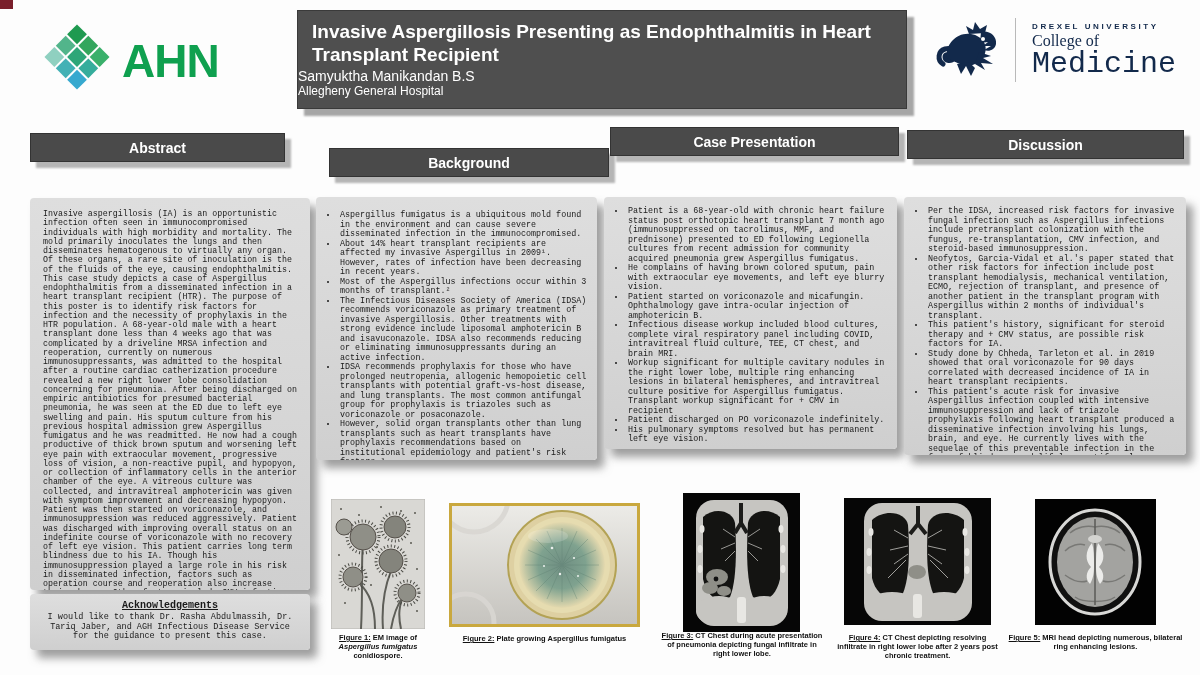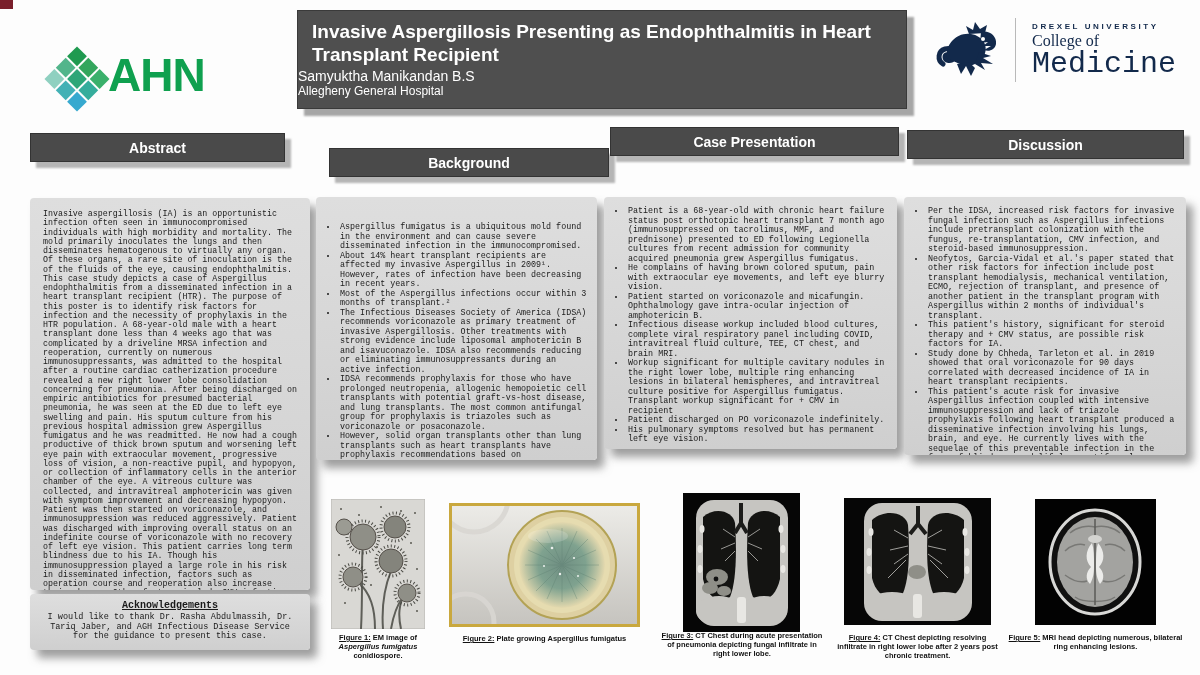--- a/index.html
+++ b/index.html
@@ -9,21 +9,21 @@
 
   
   .title-bar{position:absolute;left:297px;top:10px;width:608px;height:97px;background:#4f4f4f;
              border:1px solid #3a3a3a;box-shadow:7px 7px 2px #a6a6a6;color:#fff;text-align:left;
              display:flex;flex-direction:column;justify-content:center;}
   .title-main{font-size:19px;font-weight:bold;line-height:1.2;padding:0 14px;}
   .title-author{font-size:14px;margin-top:2px;}
   .title-affil{font-size:12px;}
 
   
-  .ahn-logo{position:absolute;left:46px;top:26px;display:flex;align-items:flex-start;margin-top:22px;}
+  .ahn-logo{position:absolute;left:46px;top:26px;display:flex;align-items:flex-end;gap:14px;}
   .ahn-diamond{width:46px;height:46px;transform:rotate(45deg);display:grid;
                grid-template-columns:repeat(3,1fr);grid-template-rows:repeat(3,1fr);gap:2px;margin:8px;}
   .ahn-diamond span{display:block;}
   .sq1{background:#1f9a50;} .sq2{background:#33a65d;} .sq3{background:#3ab06b;}
   .sq4{background:#52b58b;} .sq5{background:#2da678;} .sq6{background:#35ad9c;}
   .sq7{background:#8fd0c0;} .sq8{background:#42b1b5;} .sq9{background:#37a9cf;}
   .ahn-text{font-size:46px;font-weight:bold;color:#0fa04f;letter-spacing:-1px;}
 
   
   .drexel{position:absolute;left:933px;top:18px;display:flex;align-items:center;gap:16px;}
@@ -40,21 +40,21 @@
   .hdr-abstract{left:30px;top:133px;width:253px;}
   .hdr-background{left:317px;top:148px;width:278px;margin-left:12px;}
   .hdr-case{left:610px;top:127px;width:287px;}
   .hdr-discussion{left:907px;top:130px;width:275px;}
 
   
   .panel{position:absolute;background:linear-gradient(180deg,#dedede 0%,#d4d4d4 70%,#cfcfcf 100%);
          border-radius:4px;box-shadow:7px 8px 9px rgba(80,80,80,0.55);overflow:hidden;font-family:Liberation Mono, monospace;}
   .panel-abstract{left:30px;top:198px;width:280px;height:392px;padding:11px 13px;box-sizing:border-box;}
   .panel-ack{left:30px;top:594px;width:280px;height:56px;padding:6px 10px;box-sizing:border-box;text-align:center;}
-  .panel-background{left:316px;top:197px;width:281px;height:263px;padding:26px 10px 10px 6px;box-sizing:border-box;}
+  .panel-background{left:316px;top:197px;width:281px;height:263px;padding:14px 10px 10px 6px;box-sizing:border-box;}
   .panel-case{left:604px;top:197px;width:293px;height:252px;padding:10px 10px 10px 6px;box-sizing:border-box;}
   .panel-discussion{left:904px;top:197px;width:282px;height:258px;padding:10px 10px 10px 6px;box-sizing:border-box;}
 
   .body-text{font-size:8.3px;line-height:9.25px;text-align:left;margin:0;}
   .panel ul{margin:0;padding-left:16px;list-style-type:disc;}
   .panel li{font-size:8.4px;line-height:9.5px;padding-left:2px;margin:0;}
 
   .ack-title{font-size:10px;font-weight:bold;text-decoration:underline;}
   .ack-body{font-size:8.5px;line-height:9.6px;margin-top:2px;}
 

